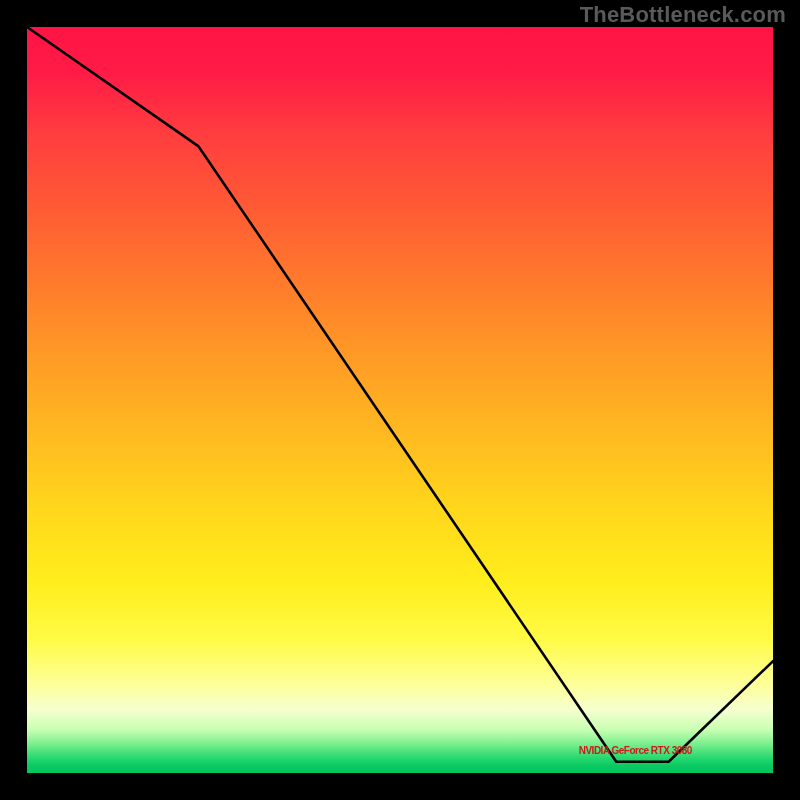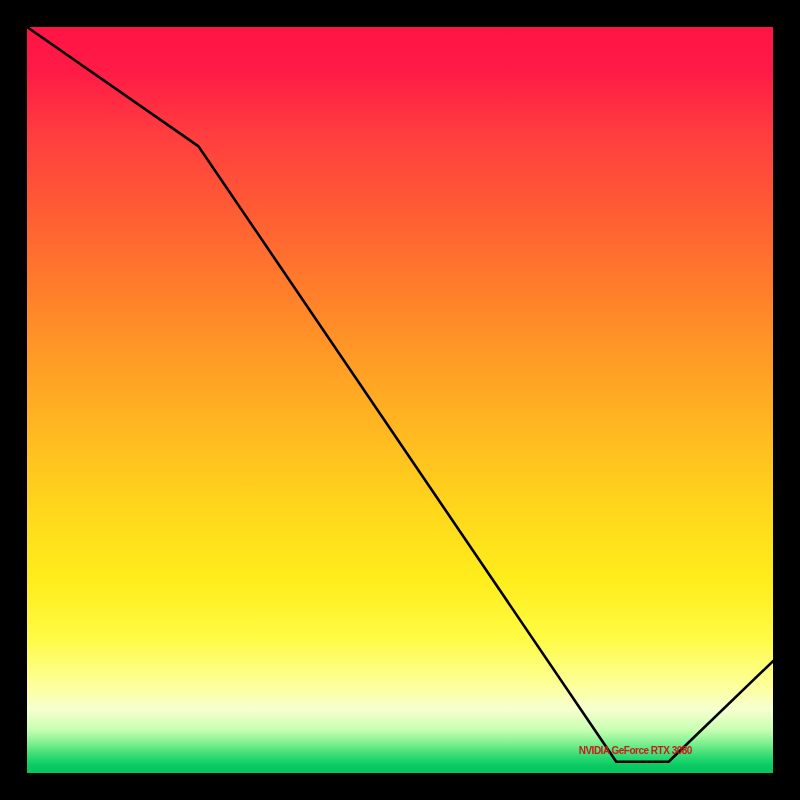--- a/index.html
+++ b/index.html
@@ -72,20 +72,21 @@
   svg.line-layer {
     position: absolute;
     inset: 0;
     z-index: 4;
   }
 </style>
 </head>
 <body>
 
 <div class="outer">
+  <div class="watermark">TheBottleneck.com</div>
 
   <div class="plot-frame">
     <div class="gradient"></div>
 
     <svg class="line-layer" viewBox="0 0 746 746" preserveAspectRatio="none">
       <polyline id="chart-line" fill="none" stroke="#000" stroke-width="2.6" stroke-linejoin="round" stroke-linecap="round" points="0.0,0.0 171.6,119.4 589.3,734.8 641.6,734.8 746.0,634.1"></polyline>
     </svg>
 
     <div class="annotation" id="anno" style="left: 551.72px; top: 717.62px;">NVIDIA GeForce RTX 3080</div>
   </div>

